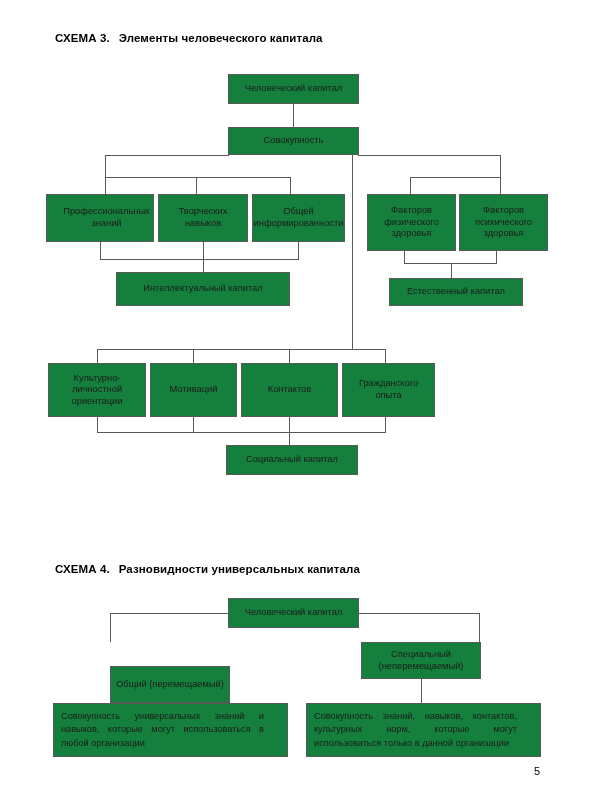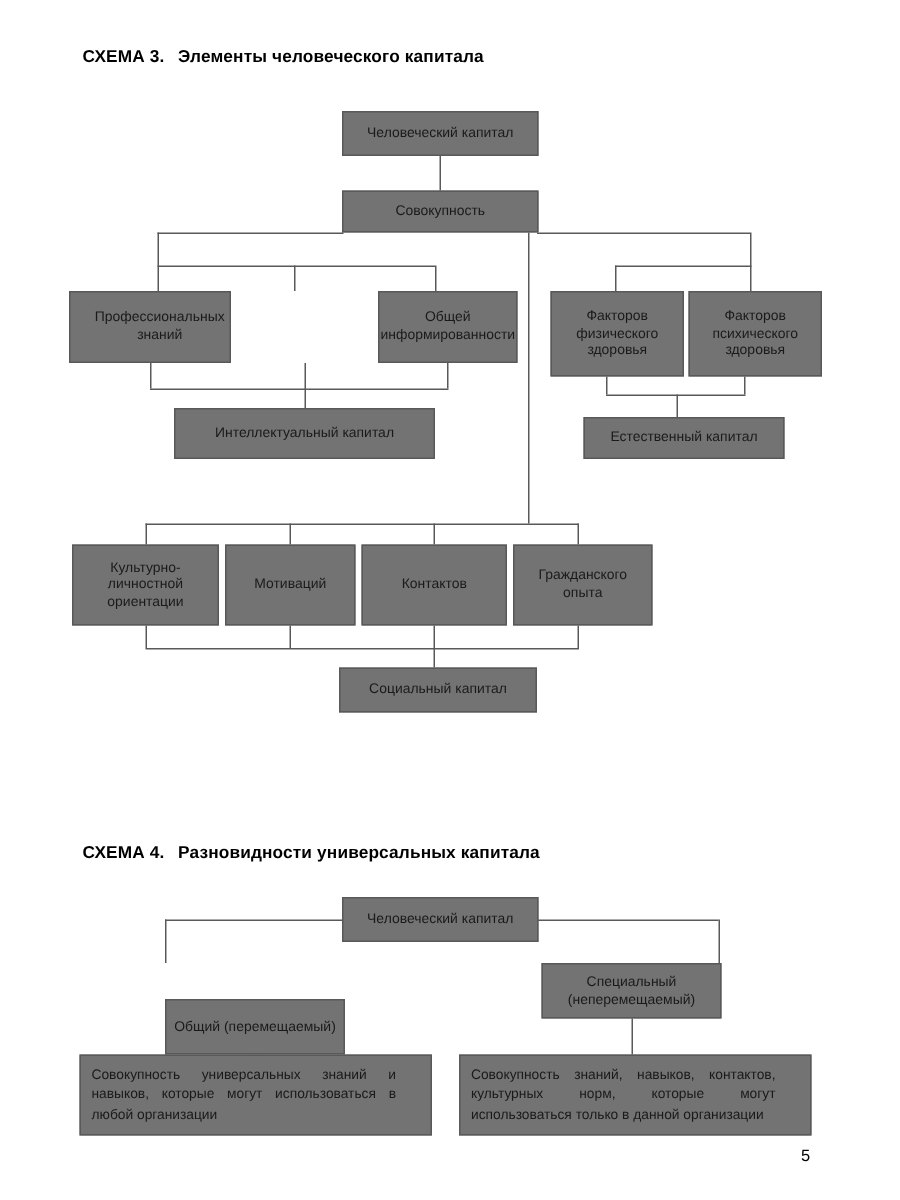--- a/index.html
+++ b/index.html
@@ -28,21 +28,21 @@
     font-weight: bold;
     letter-spacing: 0.1px;
     white-space: nowrap;
     color: #000;
   }
   .schema-title .tnum { margin-right: 9px; }
   .box {
     position: absolute;
     box-sizing: border-box;
     border: 1px solid #595959;
-    background: #737373;
+    background: #15803d;
     display: flex;
     align-items: center;
     justify-content: center;
     text-align: center;
     font-size: 9.3px;
     line-height: 11.6px;
     color: #1a1a1a;
     padding: 1px 3px;
     z-index: 3;
   }
@@ -91,20 +91,21 @@
   <div class="line vline" style="left:290px; top:177px; height:17px;"></div>
 
   <div class="line hline" style="left:358px; top:155px; width:142px;"></div>
   <div class="line vline" style="left:500px; top:155px; height:39px;"></div>
   <div class="line hline" style="left:410px; top:177px; width:91px;"></div>
   <div class="line vline" style="left:410px; top:177px; height:17px;"></div>
 
   <div class="line vline" style="left:352px; top:155px; height:194px;"></div>
 
   <div class="box" style="left:46px; top:194px; width:108px; height:48px;padding-left:16px;">Профессиональных знаний</div>
+  <div class="box" style="left:158px; top:194px; width:90px; height:48px;">Творческих навыков</div>
   <div class="box" style="left:252px; top:194px; width:93px; height:48px;">Общей информированности</div>
 
   <div class="line vline" style="left:100px; top:242px; height:17px;"></div>
   <div class="line vline" style="left:203px; top:242px; height:40px;"></div>
   <div class="line vline" style="left:298px; top:242px; height:17px;"></div>
   <div class="line hline" style="left:100px; top:259px; width:199px;"></div>
 
   <div class="box" style="left:116px; top:272px; width:174px; height:34px;">Интеллектуальный капитал</div>
 
   <div class="box" style="left:367px; top:194px; width:89px; height:57px;">Факторов физического здоровья</div>

